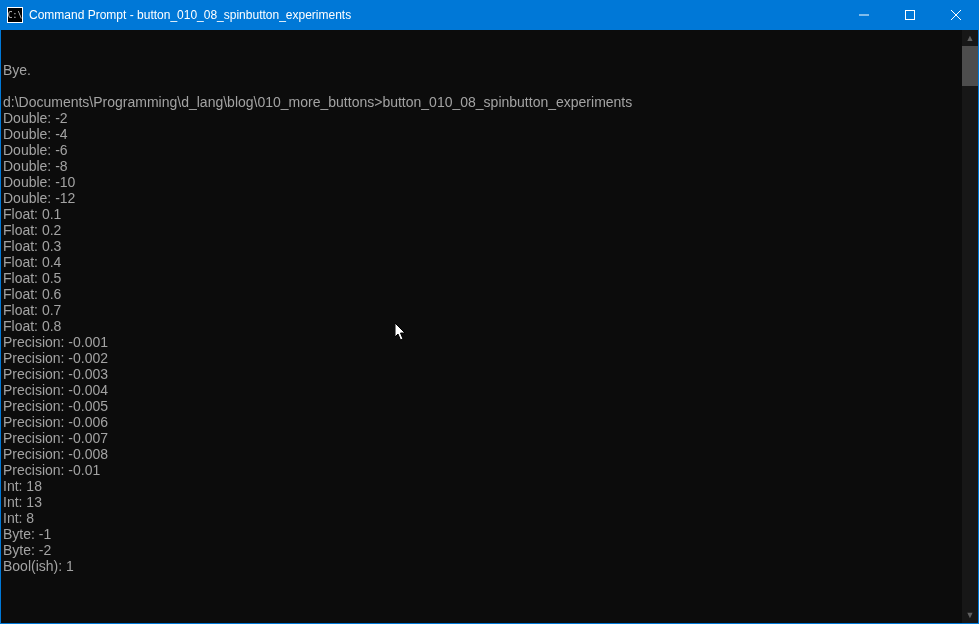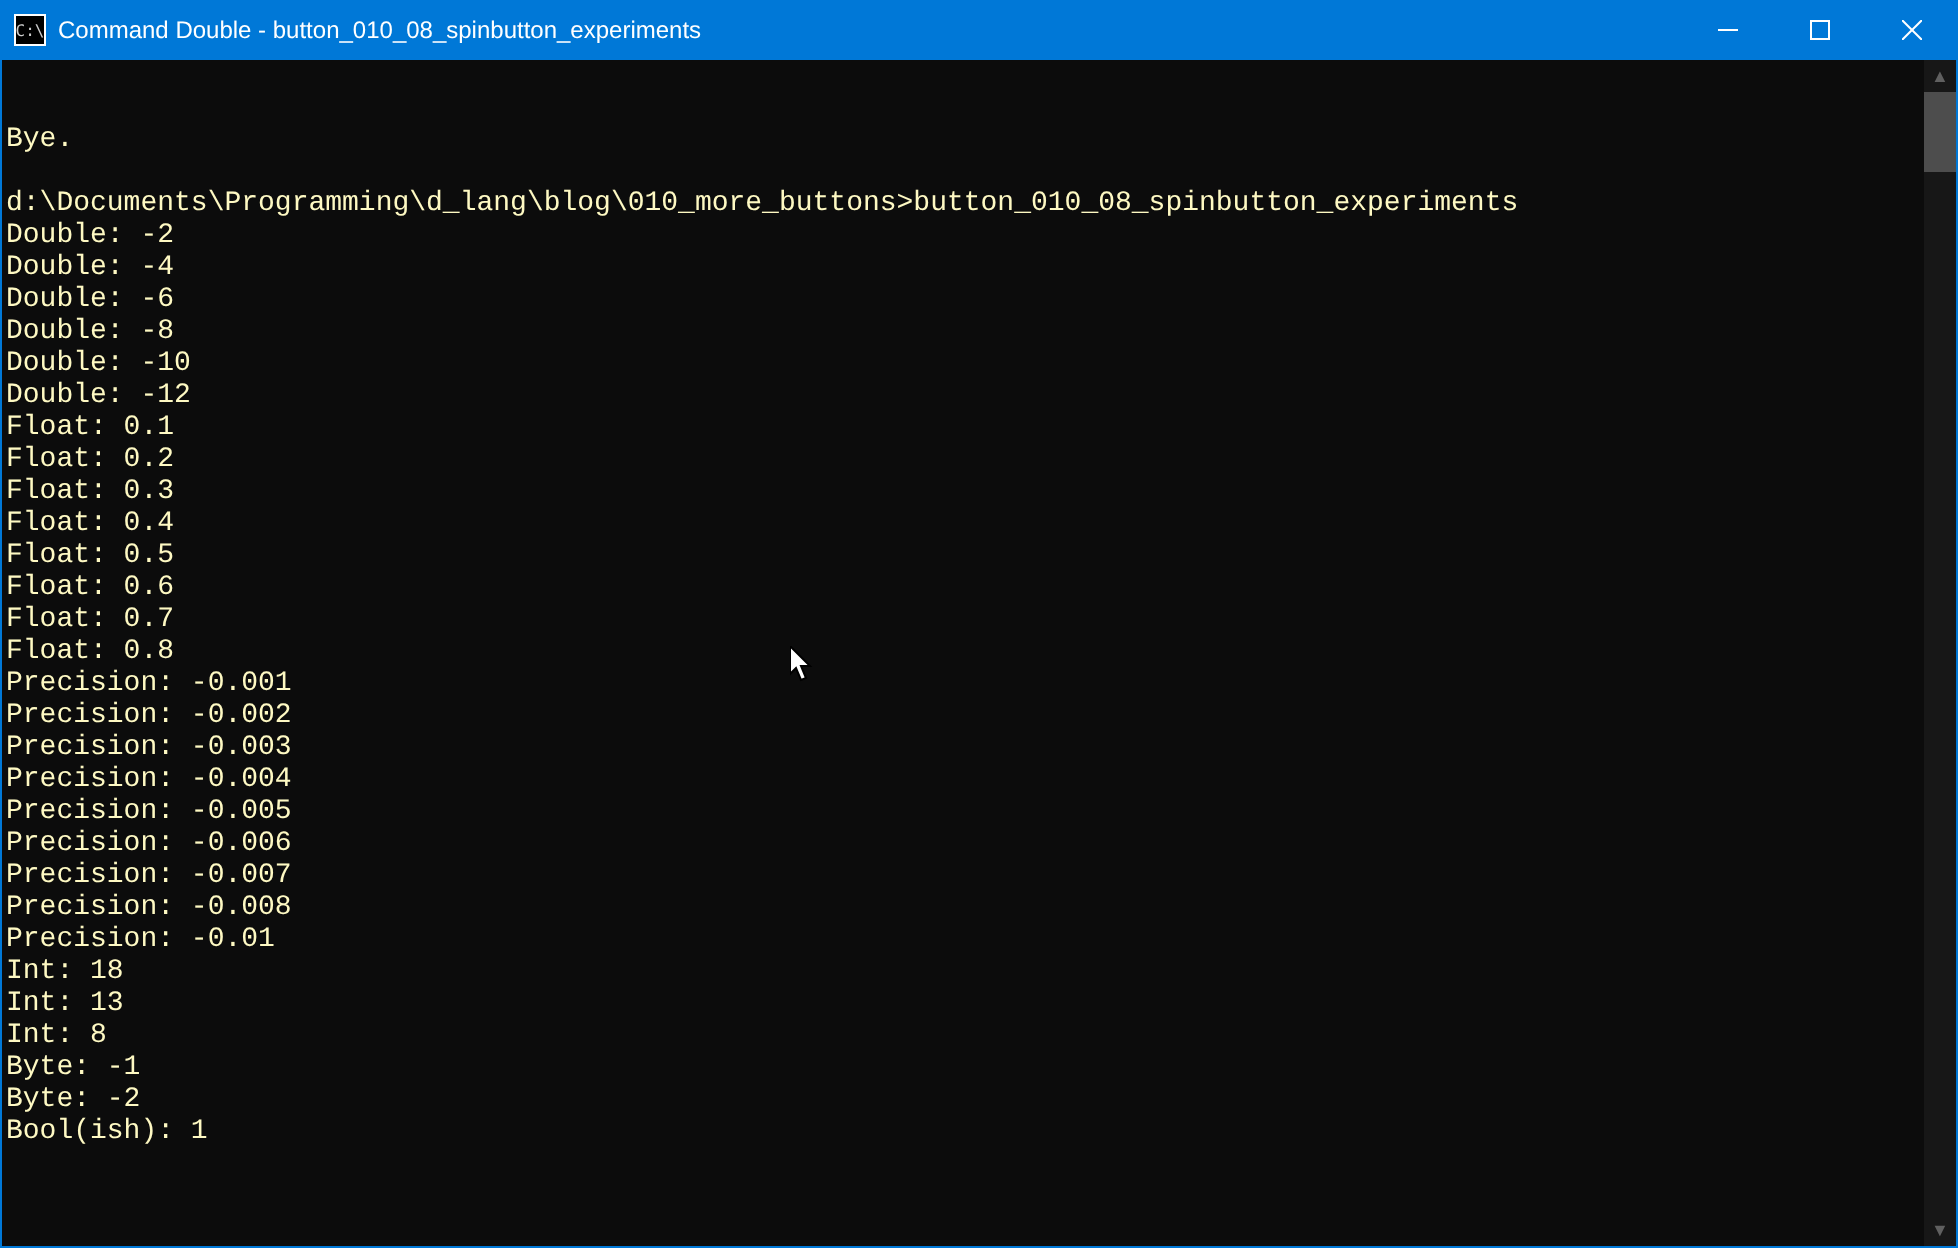--- a/index.html
+++ b/index.html
@@ -67,22 +67,22 @@
       flex: 1;
       display: flex;
       background: #0c0c0c;
       border-left: 1px solid #0078d7;
       border-right: 1px solid #0078d7;
       border-bottom: 1px solid #0078d7;
     }
     .terminal {
       flex: 1;
       background: #0c0c0c;
-      color: #fef9c3;
-      font-family: Liberation Mono, monospace;
+      color: #a3a3a3;
+      font-family: Liberation Sans, sans-serif;
       font-size: 14px;
       line-height: 16px;
       padding: 0 0 0 2px;
       white-space: pre;
       overflow: hidden;
       position: relative;
     }
     .terminal-line {
       display: block;
     }
@@ -121,21 +121,21 @@
     }
   </style>
 </head>
 <body>
 
 <div class="window">
   <div class="titlebar">
     <div class="titlebar-icon">
       <span>C:\</span>
     </div>
-    <div class="titlebar-title">Command Double - button_010_08_spinbutton_experiments</div>
+    <div class="titlebar-title">Command Prompt - button_010_08_spinbutton_experiments</div>
     <div class="titlebar-controls">
       <div class="titlebar-btn">
         <svg viewBox="0 0 10 10">
             <line x1="0" y1="5" x2="10" y2="5" stroke="#ffffff" stroke-width="1"></line>
           </svg>
       </div>
       <div class="titlebar-btn">
         <svg viewBox="0 0 10 10">
             <rect x="0.5" y="0.5" width="9" height="9" fill="none" stroke="#ffffff" stroke-width="1"></rect>
           </svg>

